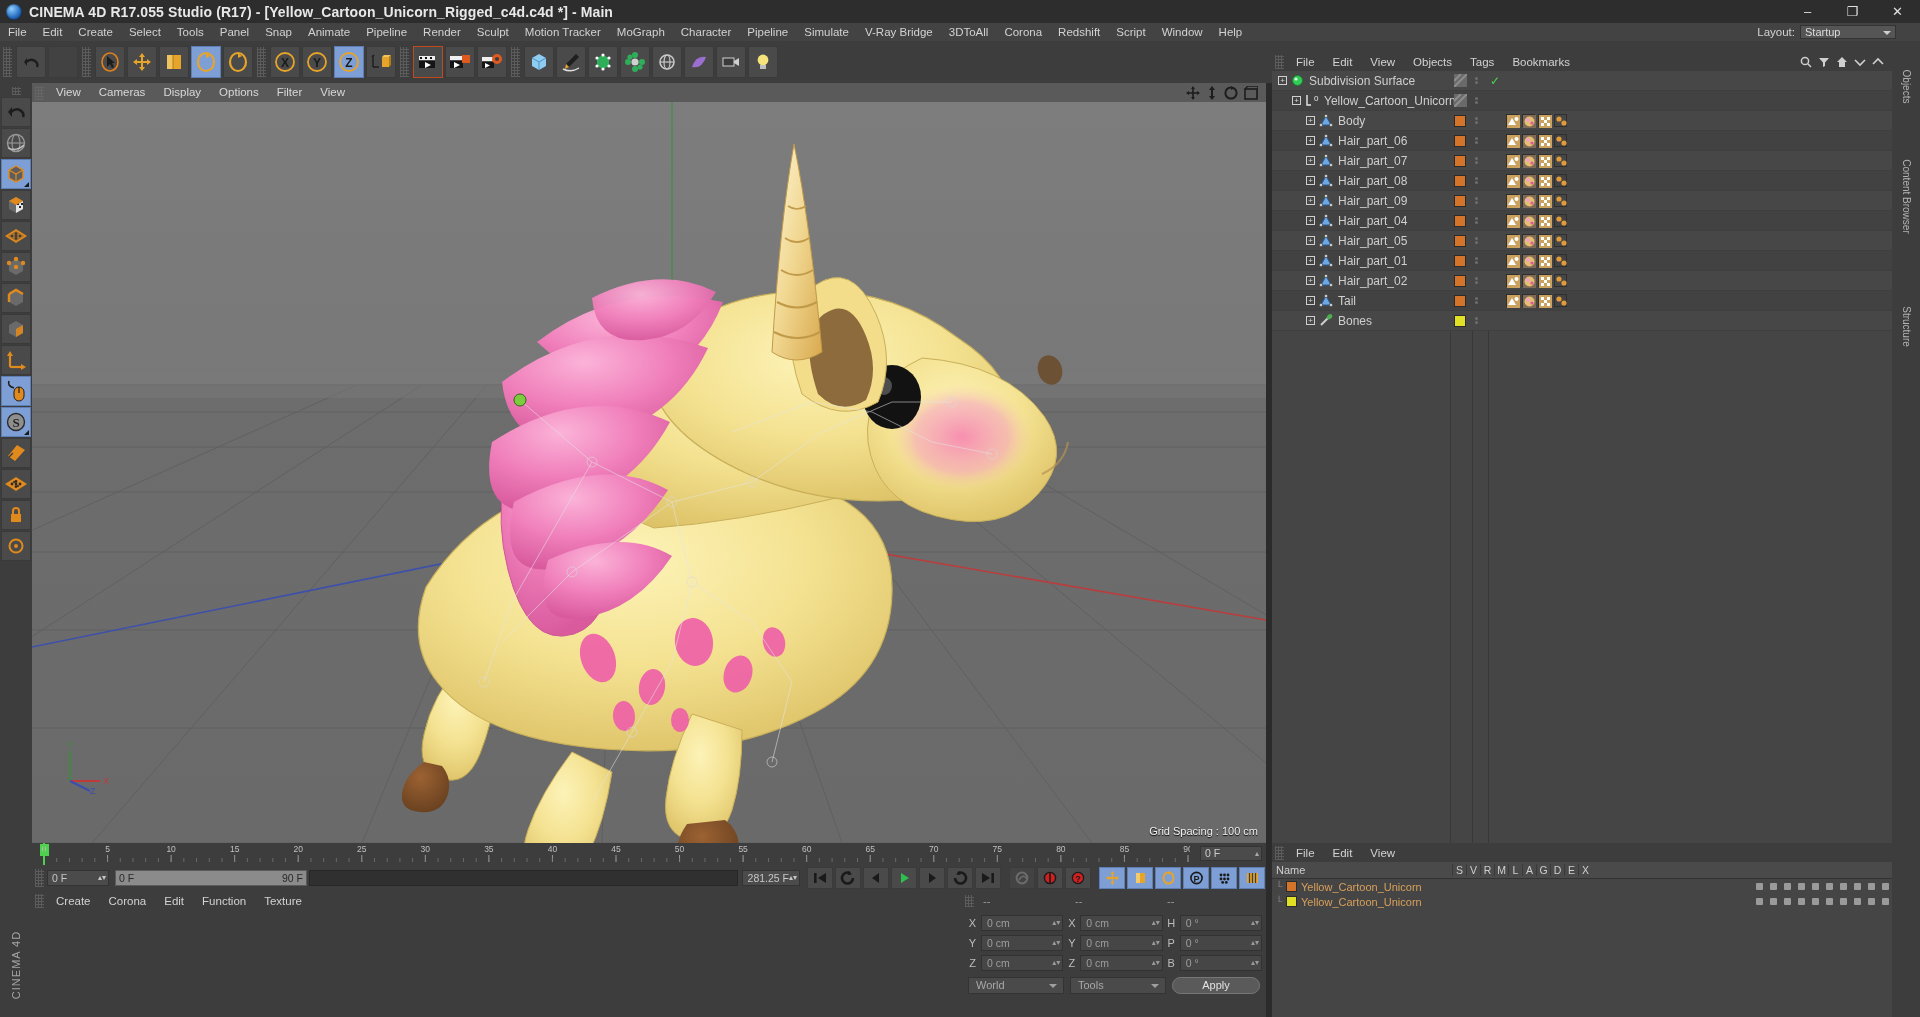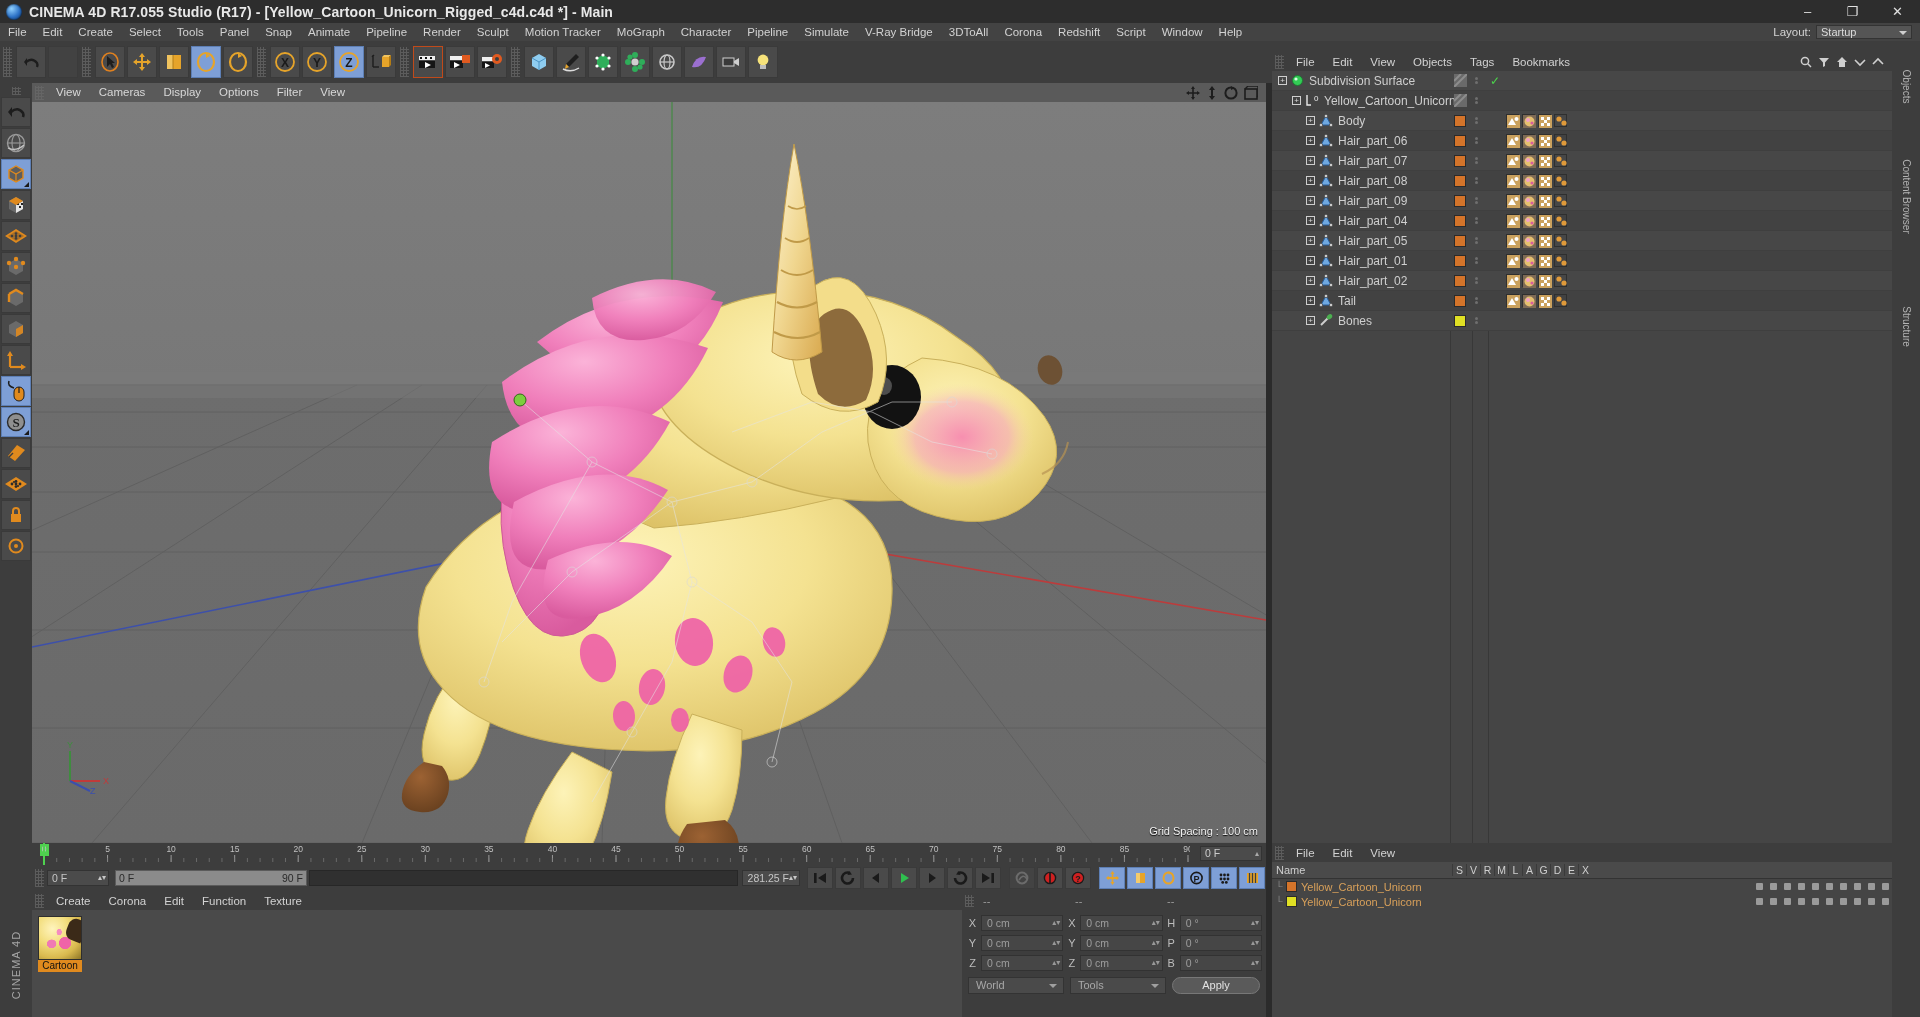--- a/index.html
+++ b/index.html
@@ -18,21 +18,21 @@
   #titlebar .tb-btns{ margin-left:auto; display:flex; height:23px; }
   #titlebar .tb-btns div{ width:45px;height:23px;display:flex;align-items:center;
     justify-content:center; color:#e0e0e0; font-size:13px; }
 
   
   #menubar{ position:absolute; left:0; top:23px; width:1920px; height:18px;
     background:#434343; display:flex; align-items:center; }
   #menubar .mi{ padding:0 8px; font-size:11.5px; color:#d2d2d2; line-height:18px;
     white-space:nowrap; }
   #layoutbox{ margin-left:auto; display:flex; align-items:center; gap:5px;
-    padding-right:8px; }
+    padding-right:24px; }
   #layoutbox .lbl{ font-size:11.5px; color:#d2d2d2; }
   #layoutbox .sel{ width:96px; height:14px; background:#555; border:1px solid #333;
     color:#dcdcdc; font-size:11px; padding-left:4px; line-height:12px;
     position:relative; }
   #layoutbox .sel:after{ content:''; position:absolute; right:4px; top:5px;
     border-left:4px solid transparent;border-right:4px solid transparent;
     border-top:4px solid #cfcfcf; }
 
   
   #toolbar{ position:absolute; left:0; top:41px; width:1920px; height:42px;
@@ -1017,26 +1017,20 @@
   <div class="mm-menu">
     <div class="grip" style="height:14px"></div>
     <div id="mm-items" style="display:flex">
         <div class="mi2">Create</div>
         <div class="mi2">Corona</div>
         <div class="mi2">Edit</div>
         <div class="mi2">Function</div>
         <div class="mi2">Texture</div>
       </div>
   </div>
-  <div class="mm-body">
-    <div class="matchip">
-      <div class="sphere"></div>
-      <div class="nm">Cartoon</div>
-    </div>
-  </div>
 </div>
 
 <div id="coords">
   <div class="ch">
     <div class="grip" style="height:12px"></div>
     <div class="dsh">--</div>
     <div class="dsh">--</div>
     <div class="dsh">--</div>
   </div>
   <div class="rows">

